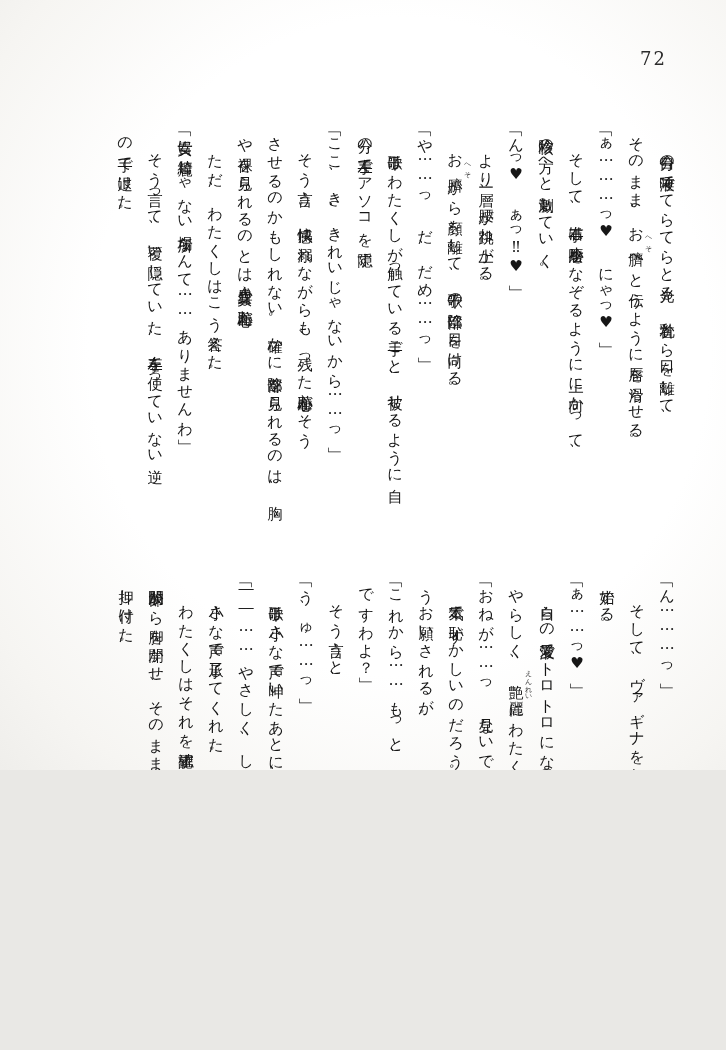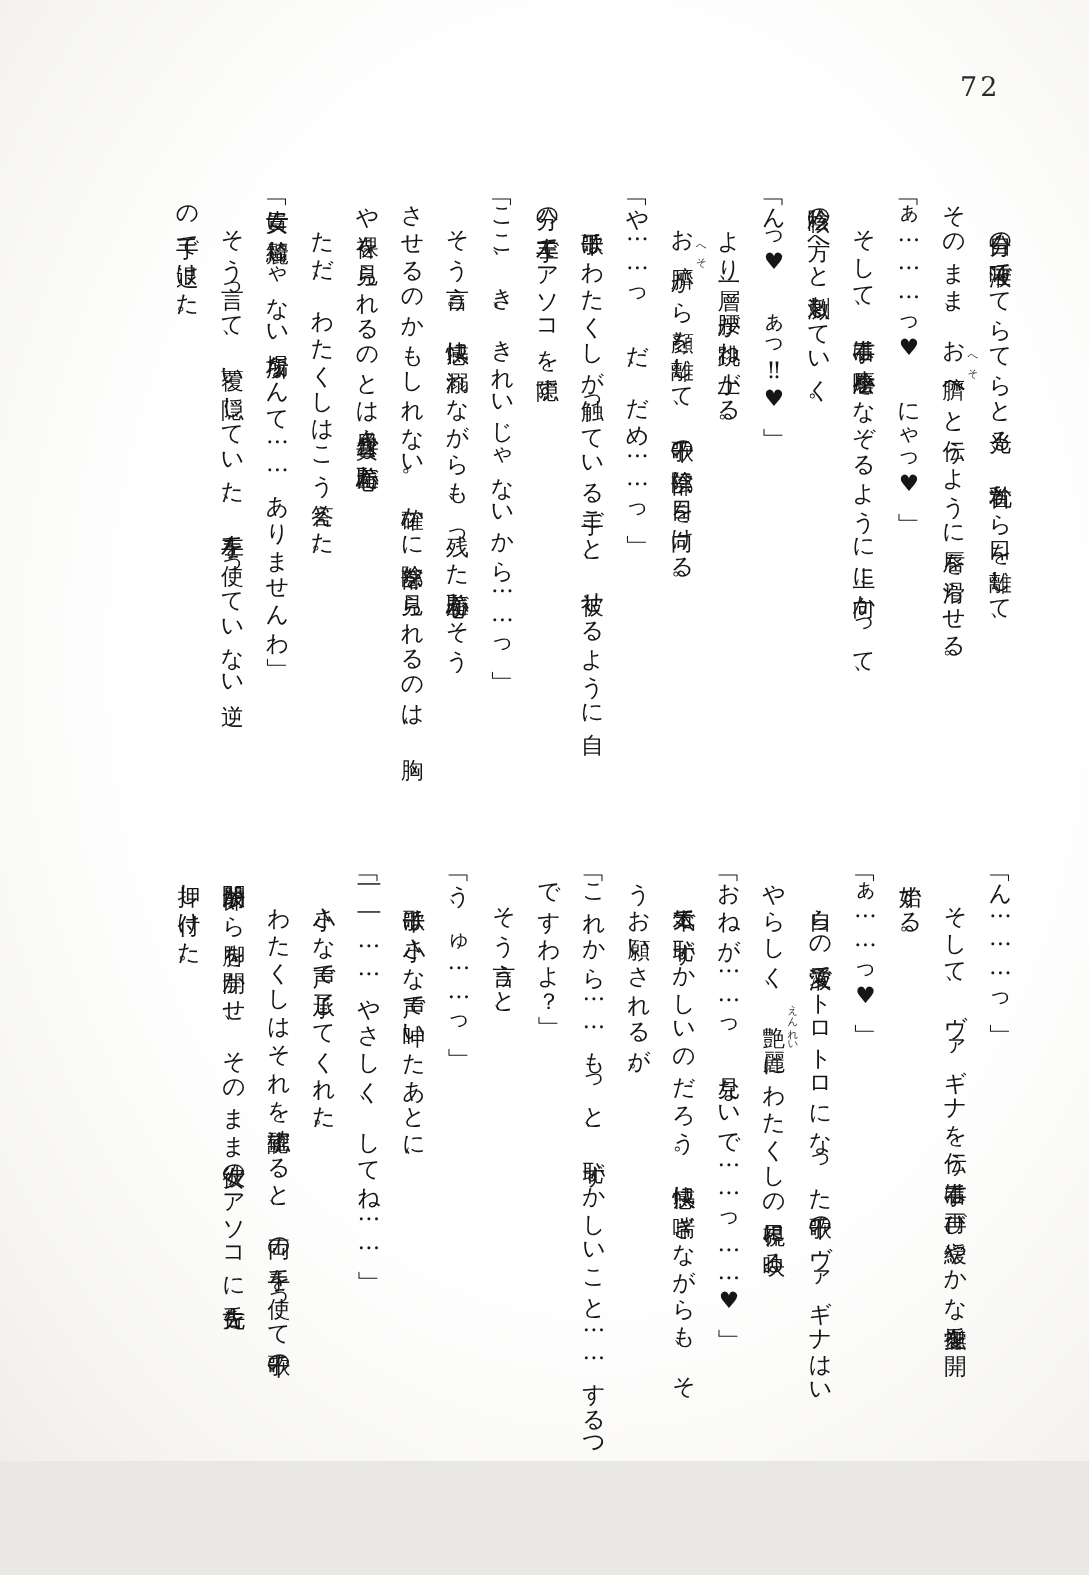--- a/index.html
+++ b/index.html
@@ -4,21 +4,21 @@
 <style>
   * { box-sizing: border-box; }
   html, body { margin: 0; padding: 0; }
   body {
     width: 726px; height: 1050px;
     font-family: "DejaVu Serif", serif;
     background: #e9e8e5;
   }
   .page {
     position: relative;
-    width: 726px; height: 974px;
+    width: 726px; height: 770px;
     background: radial-gradient(ellipse at 55% 45%, #ffffff 55%, #f6f5f2 85%, #efeeeb 100%);
     overflow: hidden;
   }
   .page-number {
     position: absolute;
     left: 640px; top: 48px;
     font-size: 18px;
     letter-spacing: 2px;
     color: #2b2b2b;
   }

